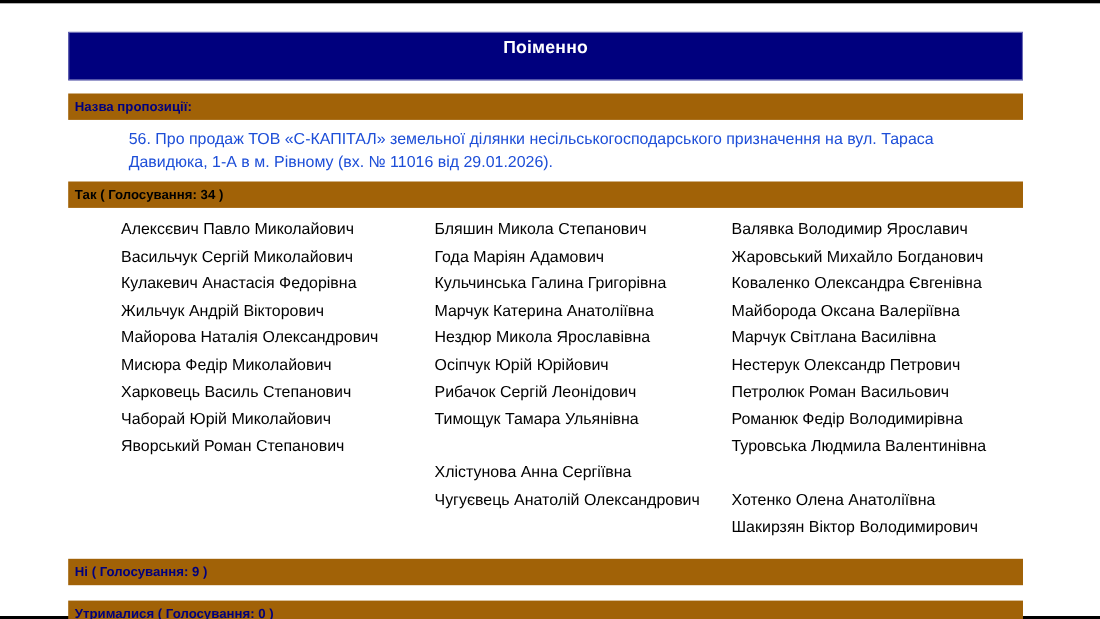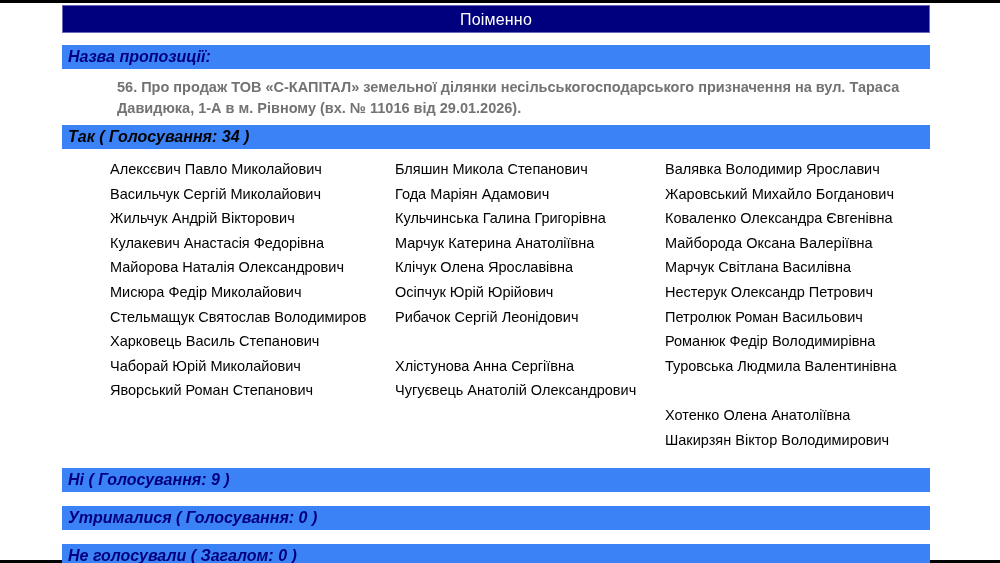--- a/index.html
+++ b/index.html
@@ -29,53 +29,53 @@
     position: absolute;
     left: 62px;
     top: 5px;
     width: 868px;
   }
 
   
   .header-bar {
     background: #00007e;
     border: 1px solid #6a6ab4;
-    height: 28px;
+    height: 44px;
     line-height: 28px;
     text-align: center;
     color: #ffffff;
-    font-weight: normal;
+    font-weight: bold;
     font-size: 16px;
     letter-spacing: 0.2px;
     box-sizing: border-box;
+    margin-top: 24px;
   }
 
   
   .bar {
-    background: #3b82f6;
+    background: #a16207;
     height: 24px;
     line-height: 24px;
     font-weight: bold;
-    font-size: 16px;
+    font-size: 12px;
     padding-left: 6px;
     box-sizing: border-box;
     white-space: nowrap;
-    font-style: italic;
   }
   .bar.navy-text { color: #00007e; }
   .bar.black-text { color: #000000; }
 
   .gap-10 { height: 10px; }
   .gap-12 { height: 12px; }
   .gap-14 { height: 14px; }
 
   
   .proposal {
-    color: #737373;
-    font-weight: bold;
+    color: #1d4ed8;
+    font-weight: normal;
     font-size: 14.5px;
     line-height: 21px;
     padding: 8px 8px 6px 55px;
   }
 
   
   .names-grid {
     display: grid;
     grid-template-columns: 285px 270px 1fr;
     padding: 8px 0 6px 48px;
@@ -108,37 +108,37 @@
   <div class="bar navy-text">Назва пропозиції:</div>
 
   <div class="proposal">56. Про продаж ТОВ «С-КАПІТАЛ» земельної ділянки несільськогосподарського призначення на вул. Тараса Давидюка, 1-А в м. Рівному (вх. № 11016 від 29.01.2026).</div>
 
   <div class="bar black-text">Так ( Голосування: 34 )</div>
 
   <div class="names-grid">
     <div class="names-col">
       <div class="name-cell">Алексєвич Павло Миколайович</div>
       <div class="name-cell">Васильчук Сергій Миколайович</div>
+      <div class="name-cell">Кулакевич Анастасія Федорівна</div>
       <div class="name-cell">Жильчук Андрій Вікторович</div>
-      <div class="name-cell">Кулакевич Анастасія Федорівна</div>
       <div class="name-cell">Майорова Наталія Олександрович</div>
       <div class="name-cell">Мисюра Федір Миколайович</div>
-      <div class="name-cell">Стельмащук Святослав Володимиров</div>
       <div class="name-cell">Харковець Василь Степанович</div>
       <div class="name-cell">Чаборай Юрій Миколайович</div>
       <div class="name-cell">Яворський Роман Степанович</div>
     </div>
     <div class="names-col">
       <div class="name-cell">Бляшин Микола Степанович</div>
       <div class="name-cell">Года Маріян Адамович</div>
       <div class="name-cell">Кульчинська Галина Григорівна</div>
       <div class="name-cell">Марчук Катерина Анатоліївна</div>
-      <div class="name-cell">Клічук Олена Ярославівна</div>
+      <div class="name-cell">Нездюр Микола Ярославівна</div>
       <div class="name-cell">Осіпчук Юрій Юрійович</div>
       <div class="name-cell">Рибачок Сергій Леонідович</div>
+      <div class="name-cell">Тимощук Тамара Ульянівна</div>
       <div class="name-cell empty"></div>
       <div class="name-cell">Хлістунова Анна Сергіївна</div>
       <div class="name-cell">Чугуєвець Анатолій Олександрович</div>
     </div>
     <div class="names-col">
       <div class="name-cell">Валявка Володимир Ярославич</div>
       <div class="name-cell">Жаровський Михайло Богданович</div>
       <div class="name-cell">Коваленко Олександра Євгенівна</div>
       <div class="name-cell">Майборода Оксана Валеріївна</div>
       <div class="name-cell">Марчук Світлана Василівна</div>

